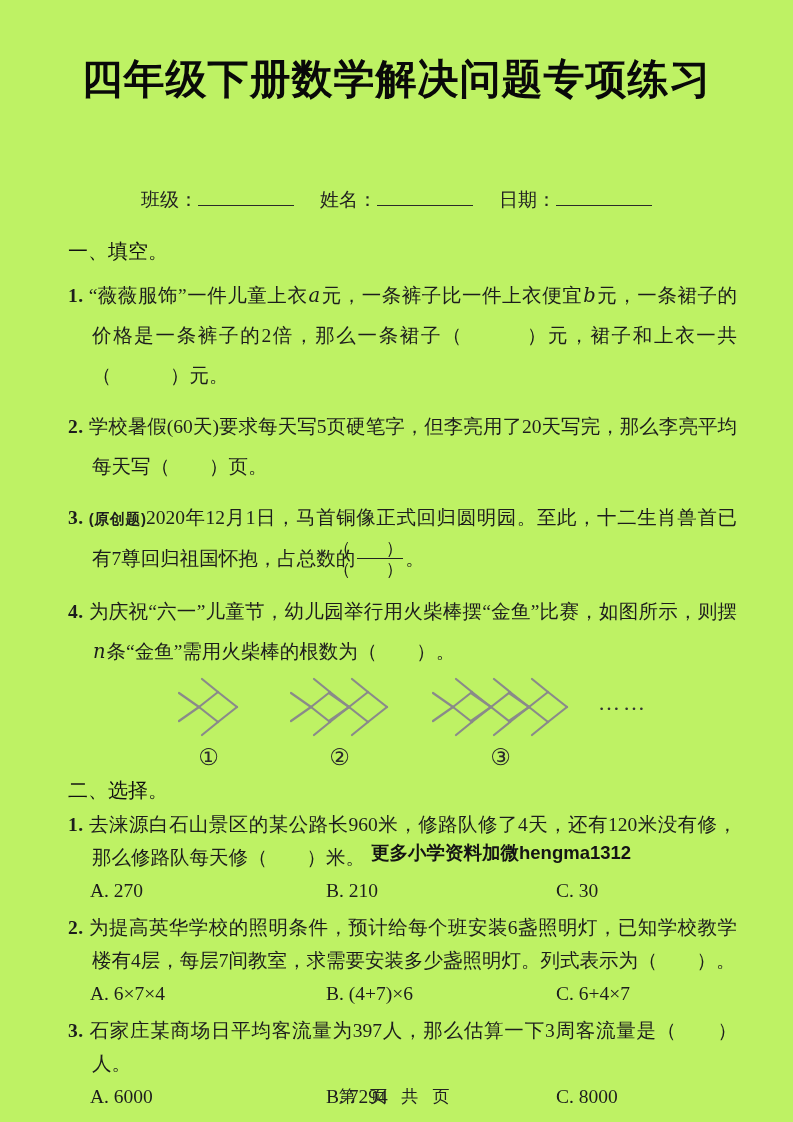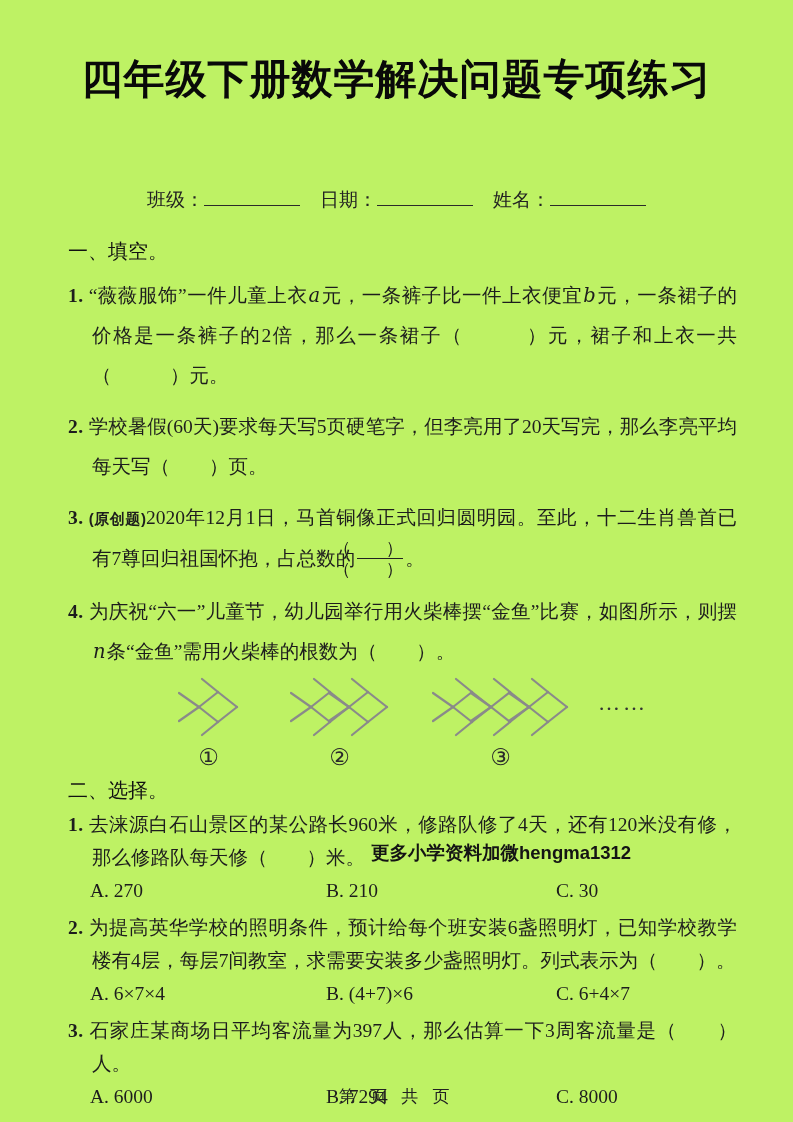--- a/index.html
+++ b/index.html
@@ -22,21 +22,21 @@
     font-size: 41px;
     line-height: 1.15;
     letter-spacing: 1px;
     color: #090909;
   }
   .info-row {
     margin-top: 84px;
     display: flex;
     justify-content: center;
     align-items: flex-end;
-    gap: 20px;
+    gap: 26px;
     font-size: 19px;
     color: #222;
     font-family: Liberation Mono, monospace;
   }
   .info-item { white-space: nowrap; }
   .blank-line {
     display: inline-block;
     width: 96px;
     height: 17px;
     border-bottom: 1.6px solid #2a2a2a;
@@ -134,22 +134,22 @@
 </style>
 </head>
 <body>
 
 <div class="page">
 
   <h1 class="title">四年级下册数学解决问题专项练习</h1>
 
   <div class="info-row">
     <div class="info-item"><span>班级：</span><span class="blank-line"></span></div>
+    <div class="info-item"><span>姓名：</span><span class="blank-line"></span></div>
     <div class="info-item"><span>日期：</span><span class="blank-line"></span></div>
-    <div class="info-item"><span>姓名：</span><span class="blank-line"></span></div>
   </div>
 
   <div class="content">
 
     <div class="sec-heading">一、填空。</div>
 
     <div class="q">
       <span class="qnum">1.</span><span><span>“薇薇服饰”一件儿童上衣</span><span class="var">a</span><span>元，一条裤子比一件上衣便宜</span><span class="var">b</span><span>元，一条裙子的价格是一条裤子的2倍，那么一条裙子（　　　）元，裙子和上衣一共（　　　）元。</span></span>
     </div>
 

